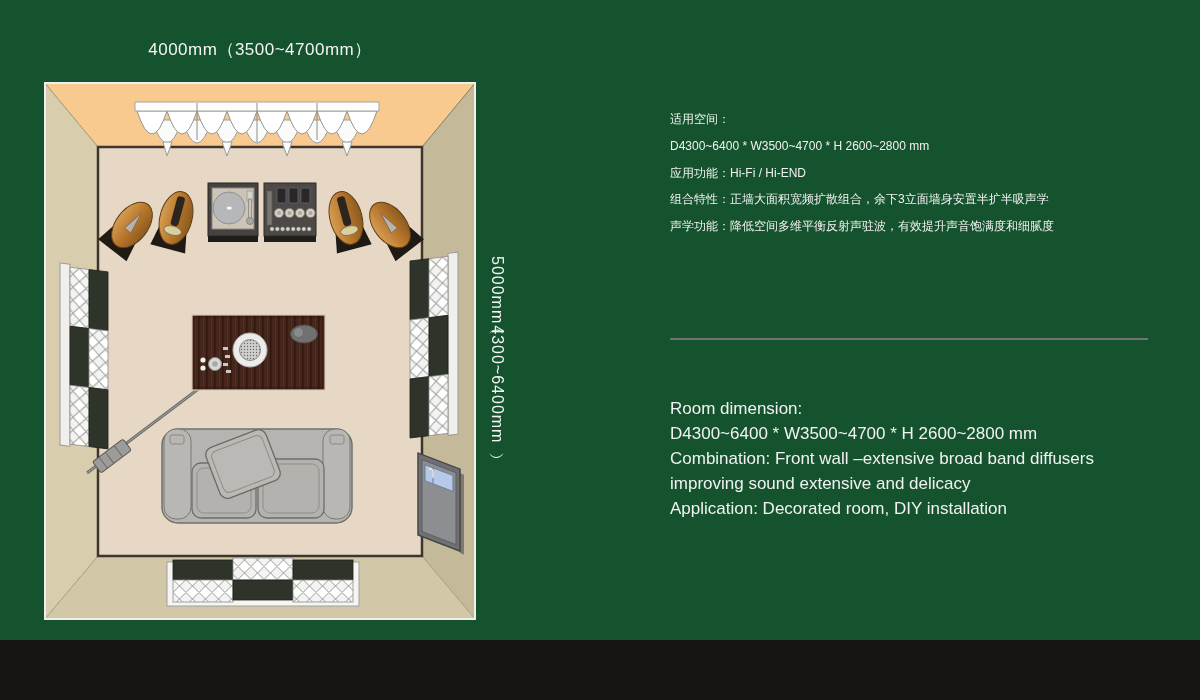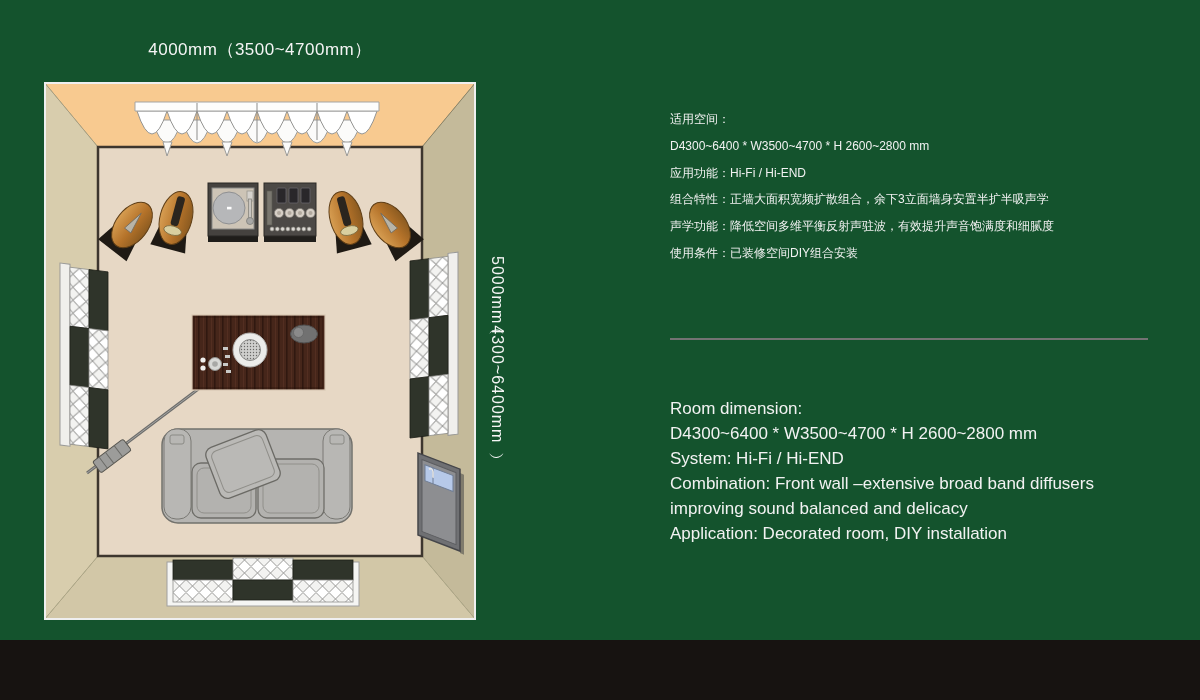--- a/index.html
+++ b/index.html
@@ -258,27 +258,25 @@
 
     <rect x="1" y="1" width="430" height="536" fill="none" stroke="#efefef" stroke-width="2"></rect>
   </svg>
 
   <div id="spec-cn" class="spec">
     <div class="line">适用空间：</div>
     <div class="line">D4300~6400 * W3500~4700 * H 2600~2800 mm</div>
     <div class="line">应用功能：Hi-Fi / Hi-END</div>
     <div class="line">组合特性：正墙大面积宽频扩散组合，余下3立面墙身安置半扩半吸声学</div>
     <div class="line">声学功能：降低空间多维平衡反射声驻波，有效提升声音饱满度和细腻度</div>
-    <div class="line">使用条件：已装修空间DIY组合安装</div>
   </div>
 
   <div id="divider"></div>
 
   <div id="spec-en" class="spec">
     <div class="line">Room dimension:</div>
     <div class="line">D4300~6400 * W3500~4700 * H 2600~2800 mm</div>
-    <div class="line">System: Hi-Fi / Hi-END</div>
     <div class="line">Combination: Front wall –extensive broad band diffusers</div>
-    <div class="line">improving sound balanced and delicacy</div>
+    <div class="line">improving sound extensive and delicacy</div>
     <div class="line">Application: Decorated room, DIY installation</div>
   </div>
 
 </div>
 
 </body></html>

